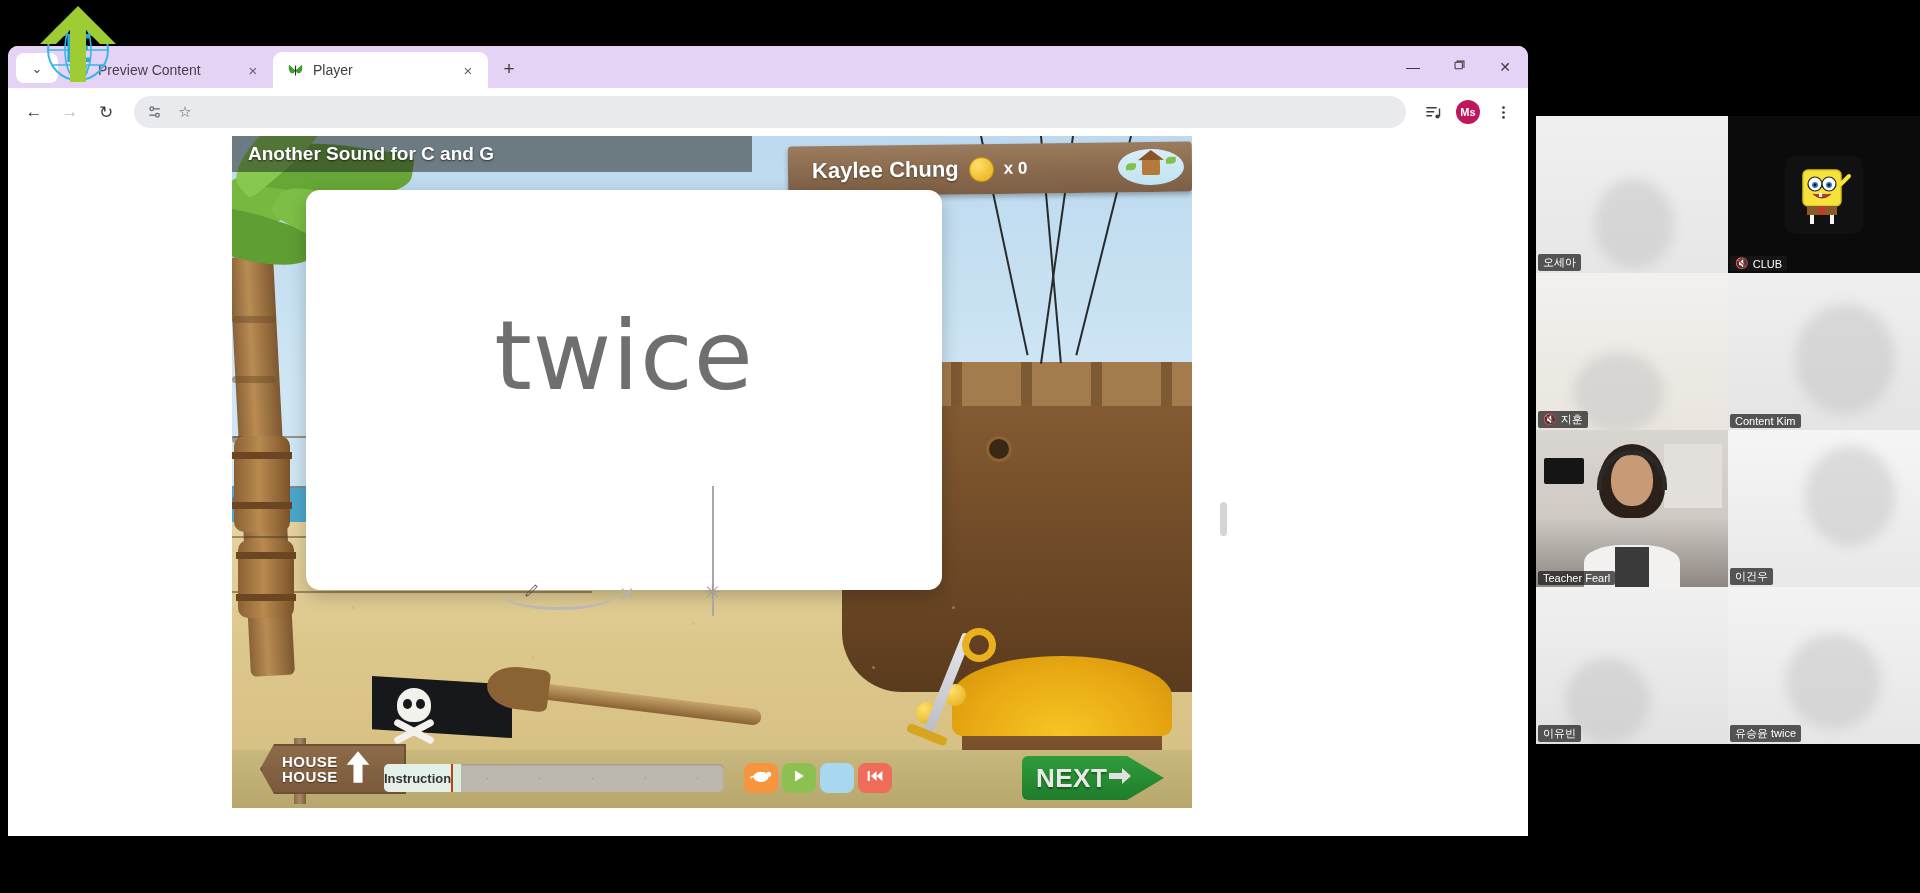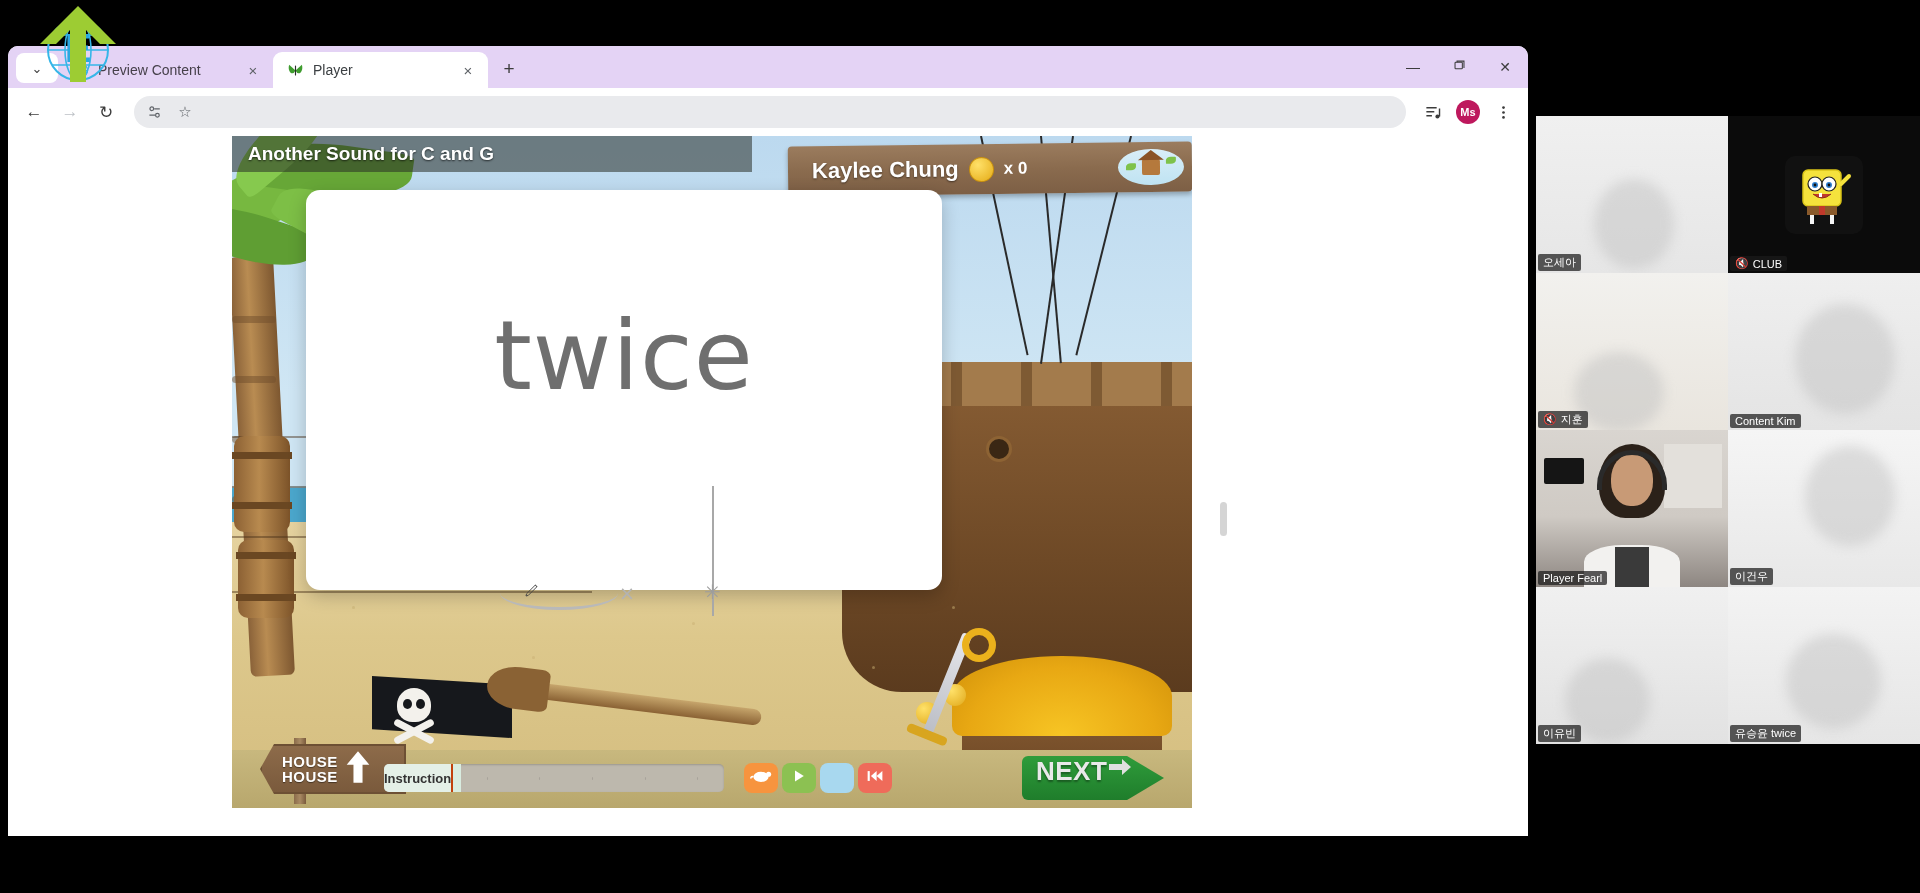--- a/index.html
+++ b/index.html
@@ -236,21 +236,21 @@
   .progress-dot { width: 3px; height:3px; border-radius:50%; background:#a8a39a; margin: 0 26px; }
   .ctrl-btn {
     width: 34px; height: 30px; border-radius: 8px;
     display:flex; align-items:center; justify-content:center;
     position:absolute; top: 13px;
   }
   .next-btn {
     position:absolute; right: 28px; top: 6px; width: 142px; height: 44px;
     background: linear-gradient(#2f9c3b,#1f7d2b);
     clip-path: polygon(0 0, 74% 0, 100% 50%, 74% 100%, 0 100%);
-    display:flex; align-items:flex-start; padding-left: 14px; gap: 0;
+    display:flex; align-items:center; padding-left: 14px; gap: 0;
     border-radius: 6px 0 0 6px;
   }
   .next-text { color:#e9e9e9; font-size:26px; font-weight:bold; letter-spacing:.5px;
                text-shadow:0 2px 2px rgba(0,0,0,.35); }
 
   
   .page-handle {
     position:absolute; left: 1212px; top: 366px; width: 7px; height: 34px;
     background: #d5d5d5; border-radius: 4px;
   }
@@ -633,21 +633,21 @@
           <div class="room-bg"></div>
           <div class="room-tv"></div>
           <div class="room-door"></div>
           <div class="t-hair"></div>
           <div class="t-face"></div>
           <div class="headset"></div>
           <div class="t-body"></div>
           <div class="t-shirt"></div>
         </div>
         <div class="vname">
-          <span>Player Fearl</span>
+          <span>Teacher Fearl</span>
         </div>
       </div>
 
       <div class="vtile">
         <div class="feed blur-person" style="background:linear-gradient(#f5f5f5,#e8e8e8)">
             <div class="bp-shape" style="left:40%;top:10%;width:90px;height:100px"></div>
           </div>
         <div class="vname">
           <span>이건우</span>
         </div>

